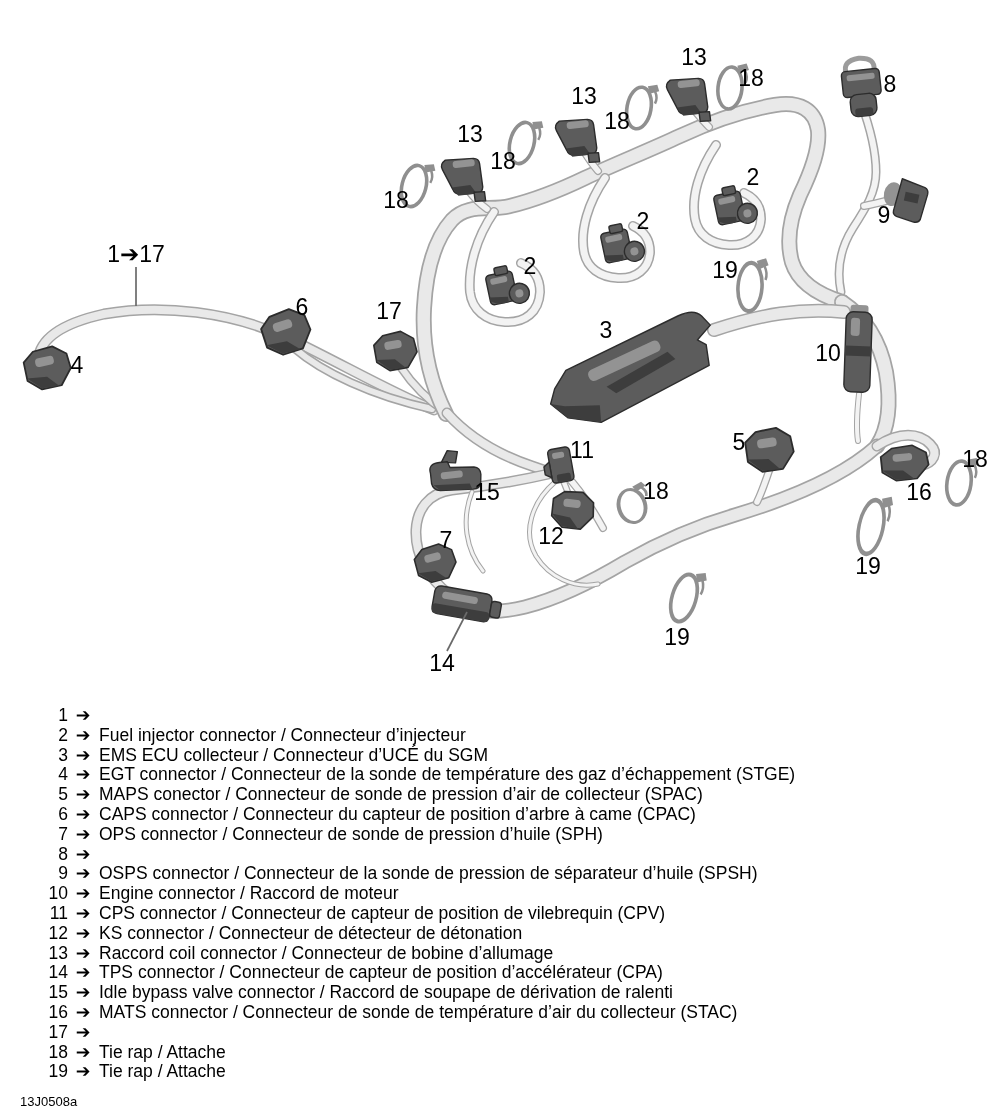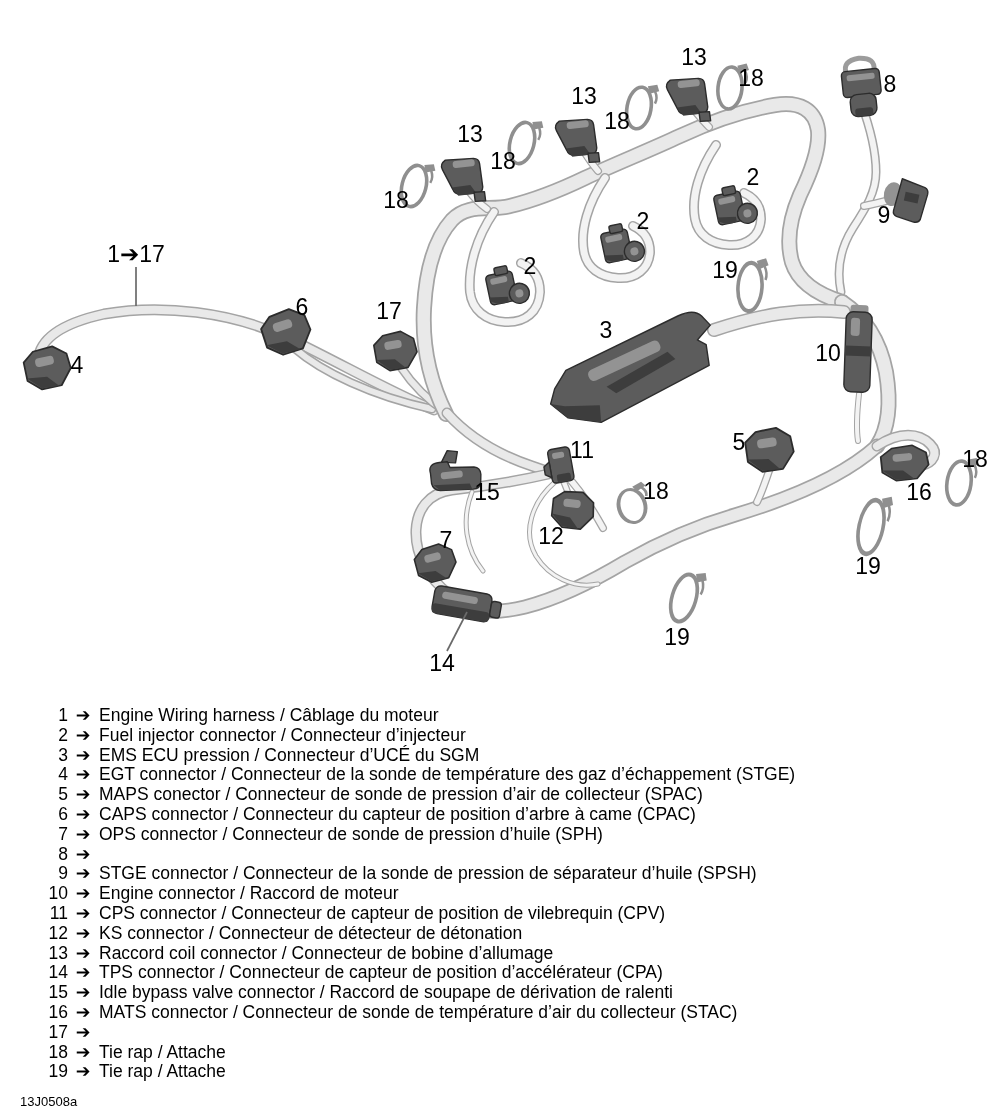--- a/index.html
+++ b/index.html
@@ -243,31 +243,30 @@
     <text class="callout" x="677" y="645">19</text>
     <text class="callout" x="442" y="671">14</text>
   </g>
 </svg>
 </div>
 
 <div class="legend">
   <div class="legend-row">
       <span class="legend-num">1</span>
       <span class="legend-arrow">➔</span>
-      <span class="legend-text">Engine Wiring harness / Câblage du moteur</span>
     </div>
   <div class="legend-row">
       <span class="legend-num">2</span>
       <span class="legend-arrow">➔</span>
       <span class="legend-text">Fuel injector connector / Connecteur d’injecteur</span>
     </div>
   <div class="legend-row">
       <span class="legend-num">3</span>
       <span class="legend-arrow">➔</span>
-      <span class="legend-text">EMS ECU pression / Connecteur d’UCÉ du SGM</span>
+      <span class="legend-text">EMS ECU collecteur / Connecteur d’UCÉ du SGM</span>
     </div>
   <div class="legend-row">
       <span class="legend-num">4</span>
       <span class="legend-arrow">➔</span>
       <span class="legend-text">EGT connector / Connecteur de la sonde de température des gaz d’échappement (STGE)</span>
     </div>
   <div class="legend-row">
       <span class="legend-num">5</span>
       <span class="legend-arrow">➔</span>
       <span class="legend-text">MAPS conector / Connecteur de sonde de pression d’air de collecteur (SPAC)</span>
@@ -282,21 +281,21 @@
       <span class="legend-arrow">➔</span>
       <span class="legend-text">OPS connector / Connecteur de sonde de pression d’huile (SPH)</span>
     </div>
   <div class="legend-row">
       <span class="legend-num">8</span>
       <span class="legend-arrow">➔</span>
     </div>
   <div class="legend-row">
       <span class="legend-num">9</span>
       <span class="legend-arrow">➔</span>
-      <span class="legend-text">STGE connector / Connecteur de la sonde de pression de séparateur d’huile (SPSH)</span>
+      <span class="legend-text">OSPS connector / Connecteur de la sonde de pression de séparateur d’huile (SPSH)</span>
     </div>
   <div class="legend-row">
       <span class="legend-num">10</span>
       <span class="legend-arrow">➔</span>
       <span class="legend-text">Engine connector / Raccord de moteur</span>
     </div>
   <div class="legend-row">
       <span class="legend-num">11</span>
       <span class="legend-arrow">➔</span>
       <span class="legend-text">CPS connector / Connecteur de capteur de position de vilebrequin (CPV)</span>

